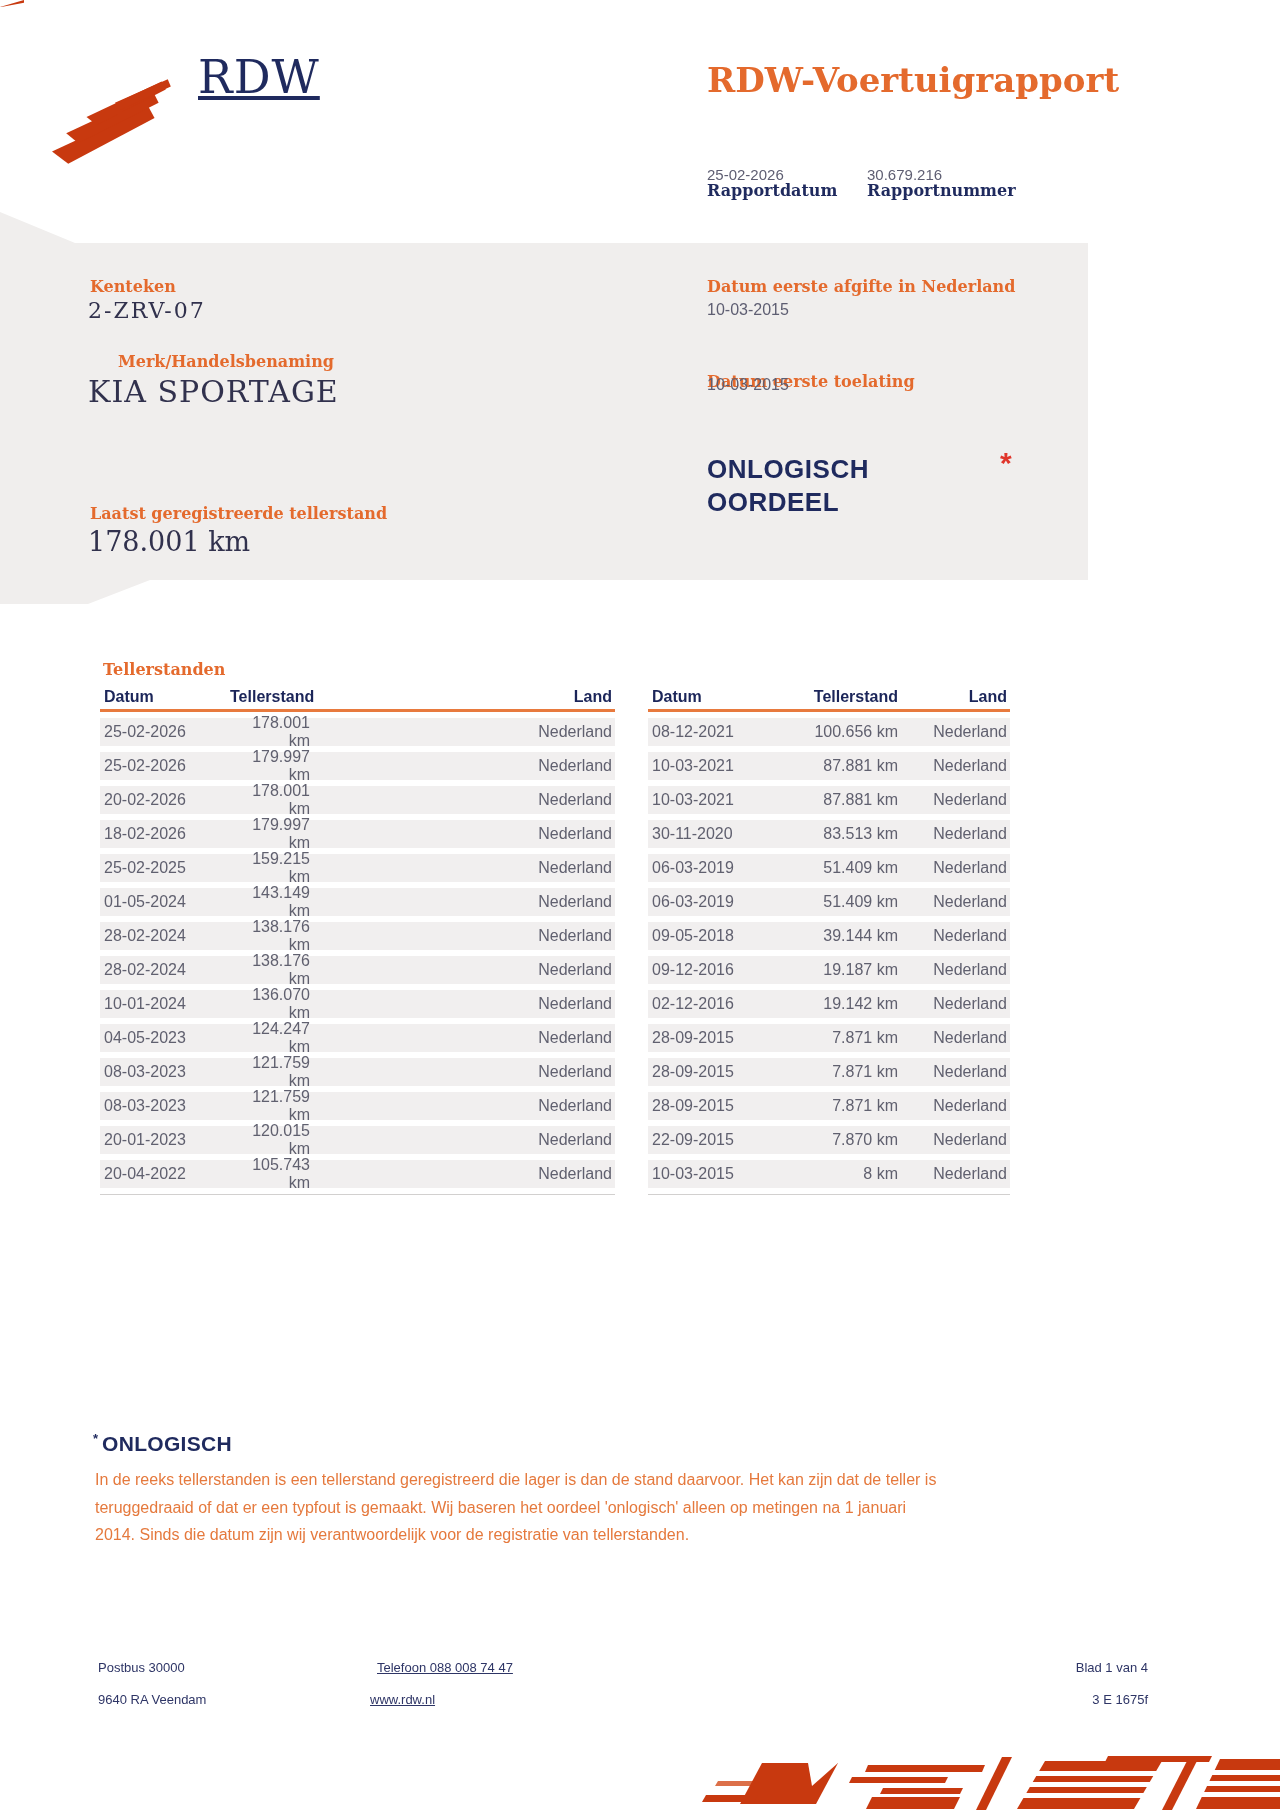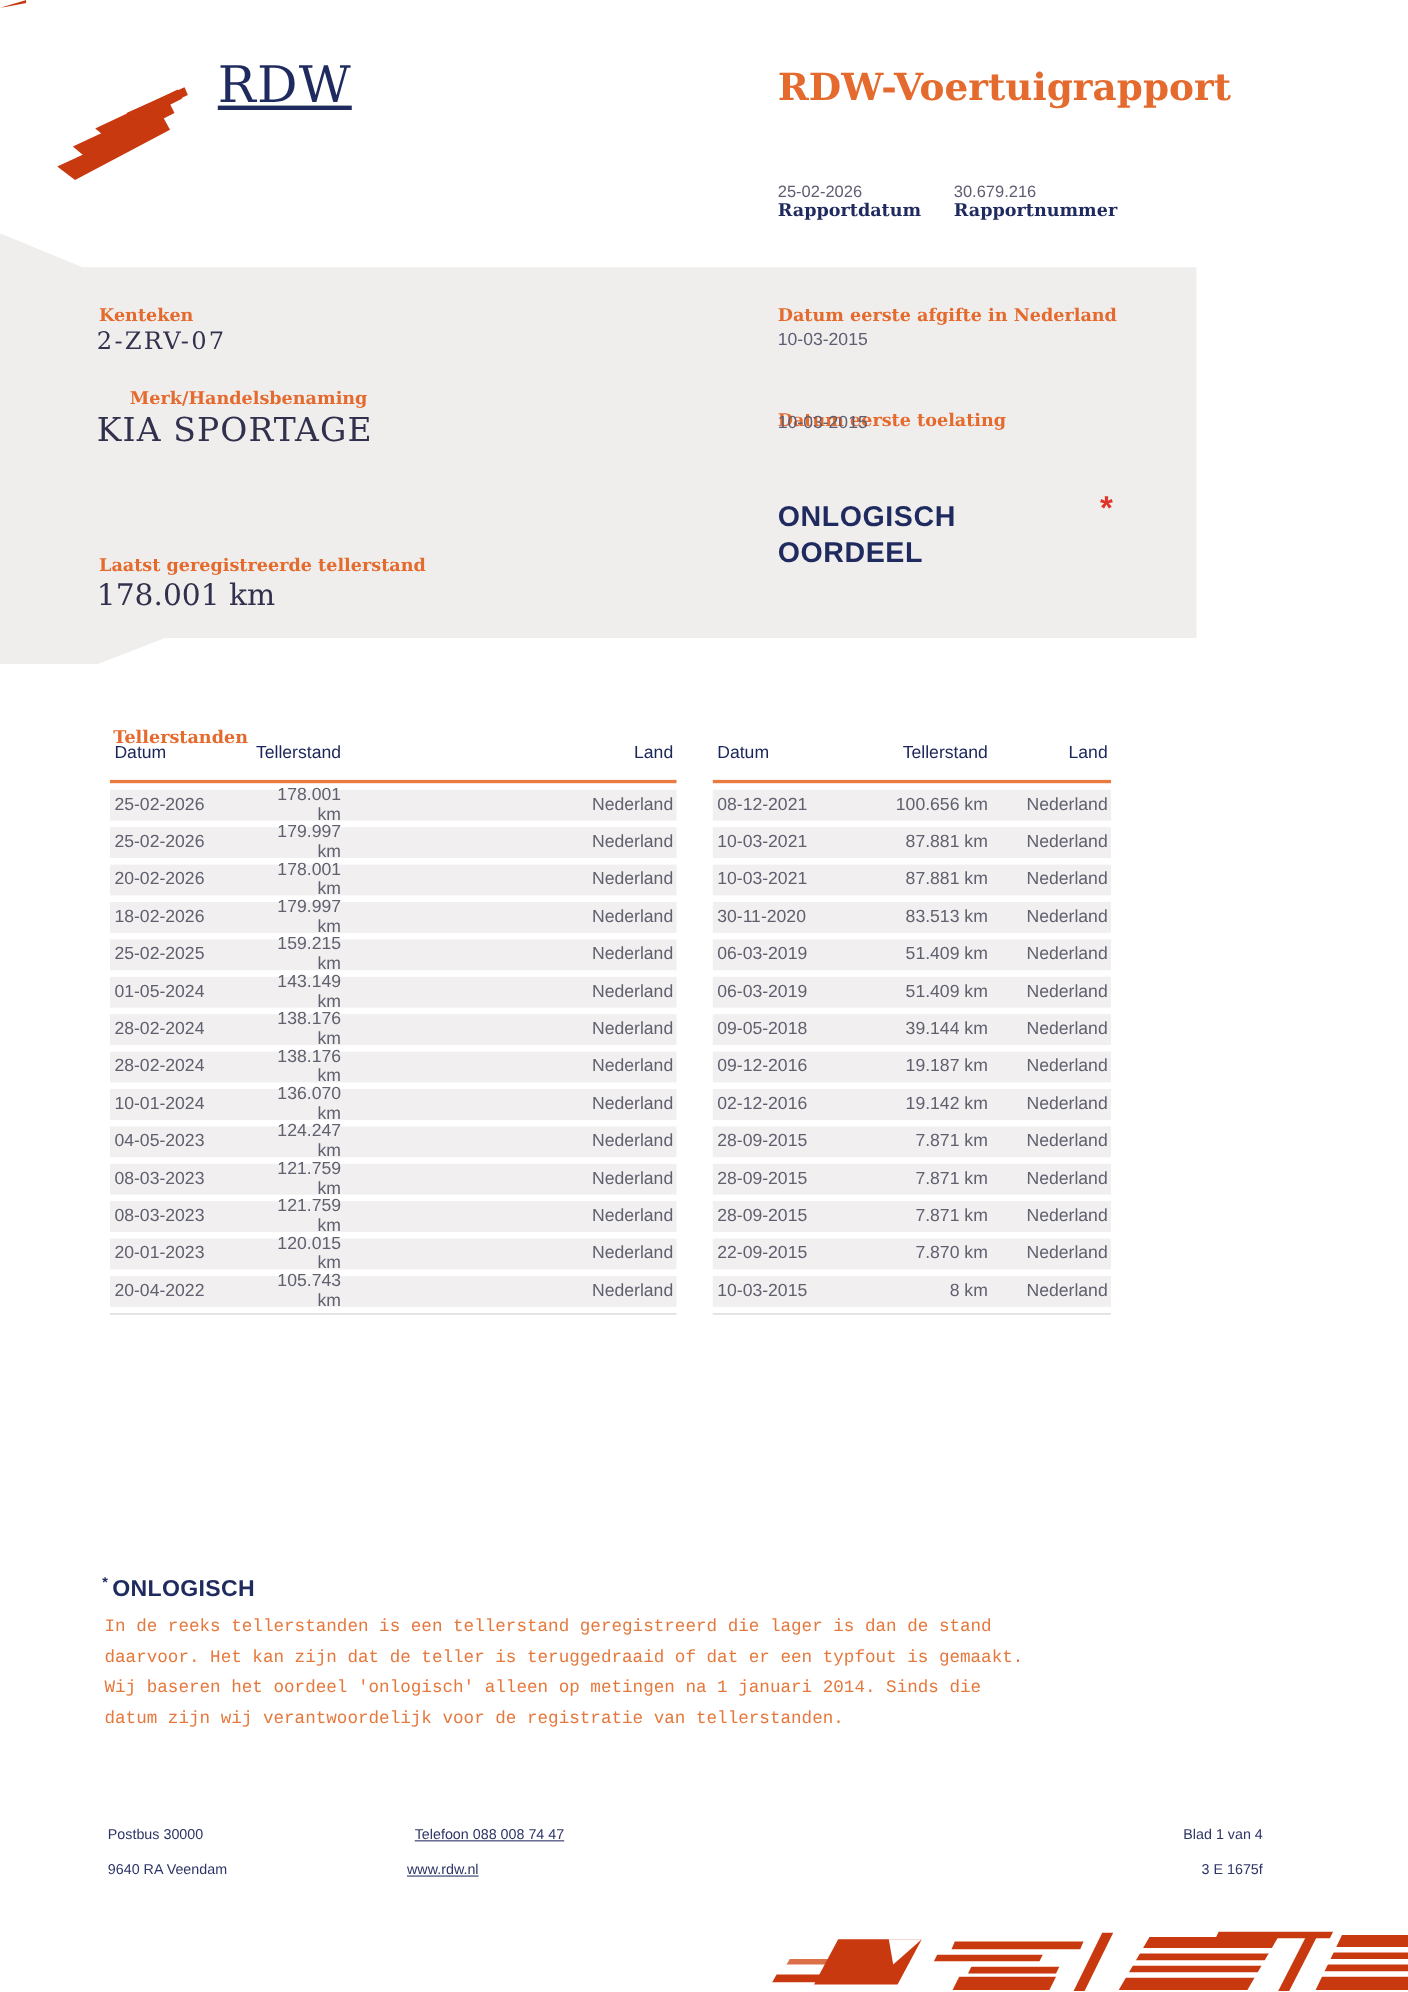--- a/index.html
+++ b/index.html
@@ -37,22 +37,22 @@
     left:0;top:212px;width:1088px;height:392px;
     background:var(--panel);
     clip-path:polygon(0 0,75px 31px,1088px 31px,1088px 368px,150px 368px,88px 392px,0 392px);
   }
 
   .oordeel{font-size:26px;font-weight:bold;color:var(--navy);line-height:33px;letter-spacing:0.5px;}
   .oordeel-star{font-size:30px;font-weight:bold;color:var(--red);}
 
   
   .tbl{position:absolute;}
-  .tbl-head{display:flex;align-items:flex-end;height:22px;border-bottom:3px solid #E87A3E;padding-bottom:15px;
-            font-size:16px;font-weight:normal;color:#1B2559;}
+  .tbl-head{display:flex;align-items:flex-end;height:22px;border-bottom:3px solid #E87A3E;padding-bottom:3px;
+            font-size:16px;font-weight:bold;color:#1B2559;}
   .trow{display:flex;align-items:center;height:28px;background:var(--rowbg);margin-top:6px;
         font-size:16px;color:#60606F;}
   .rows{margin-top:6px;}
   .c0{width:130px;text-align:left;padding-left:4px;}
   .c1{text-align:right;}
   .tbl-left .c1{width:80px;}
   .tbl-right .c1{width:120px;}
   .c2{flex:1;text-align:right;padding-right:3px;}
   .tbl-bottomline{height:1px;background:#D2D0CF;margin-top:6px;}
 
@@ -274,21 +274,21 @@
           <span class="c1">8 km</span>
           <span class="c2">Nederland</span>
         </div>
       </div>
     <div class="tbl-bottomline"></div>
   </div>
 
   <div class="abs" style="left:93px;top:1431px;">
     <span class="expl-star">*</span><span class="expl-title">ONLOGISCH</span>
   </div>
-  <div class="abs expl-body" style="left:95px;top:1466px;font-family:Liberation Mono, monospace;">In de reeks tellerstanden is een tellerstand geregistreerd die lager is dan de stand daarvoor. Het kan zijn dat de teller is teruggedraaid of dat er een typfout is gemaakt. Wij baseren het oordeel 'onlogisch' alleen op metingen na 1 januari 2014. Sinds die datum zijn wij verantwoordelijk voor de registratie van tellerstanden.</div>
+  <div class="abs expl-body" style="left:95px;top:1466px;">In de reeks tellerstanden is een tellerstand geregistreerd die lager is dan de stand daarvoor. Het kan zijn dat de teller is teruggedraaid of dat er een typfout is gemaakt. Wij baseren het oordeel 'onlogisch' alleen op metingen na 1 januari 2014. Sinds die datum zijn wij verantwoordelijk voor de registratie van tellerstanden.</div>
 
   <div class="abs foot" style="left:98px;top:1660px;">Postbus 30000</div>
   <div class="abs foot" style="left:98px;top:1692px;">9640 RA Veendam</div>
   <div class="abs foot" style="left:377px;top:1660px;text-decoration:underline;">Telefoon 088 008 74 47</div>
   <div class="abs foot" style="left:370px;top:1692px;text-decoration:underline;">www.rdw.nl</div>
   <div class="abs foot foot-right" style="top:1660px;">Blad 1 van 4</div>
   <div class="abs foot foot-right" style="top:1692px;">3 E 1675f</div>
 
   <svg class="abs" style="left:700px;top:1756px;" width="580" height="55" viewBox="0 0 580 55">
     <g fill="#C8390F">

